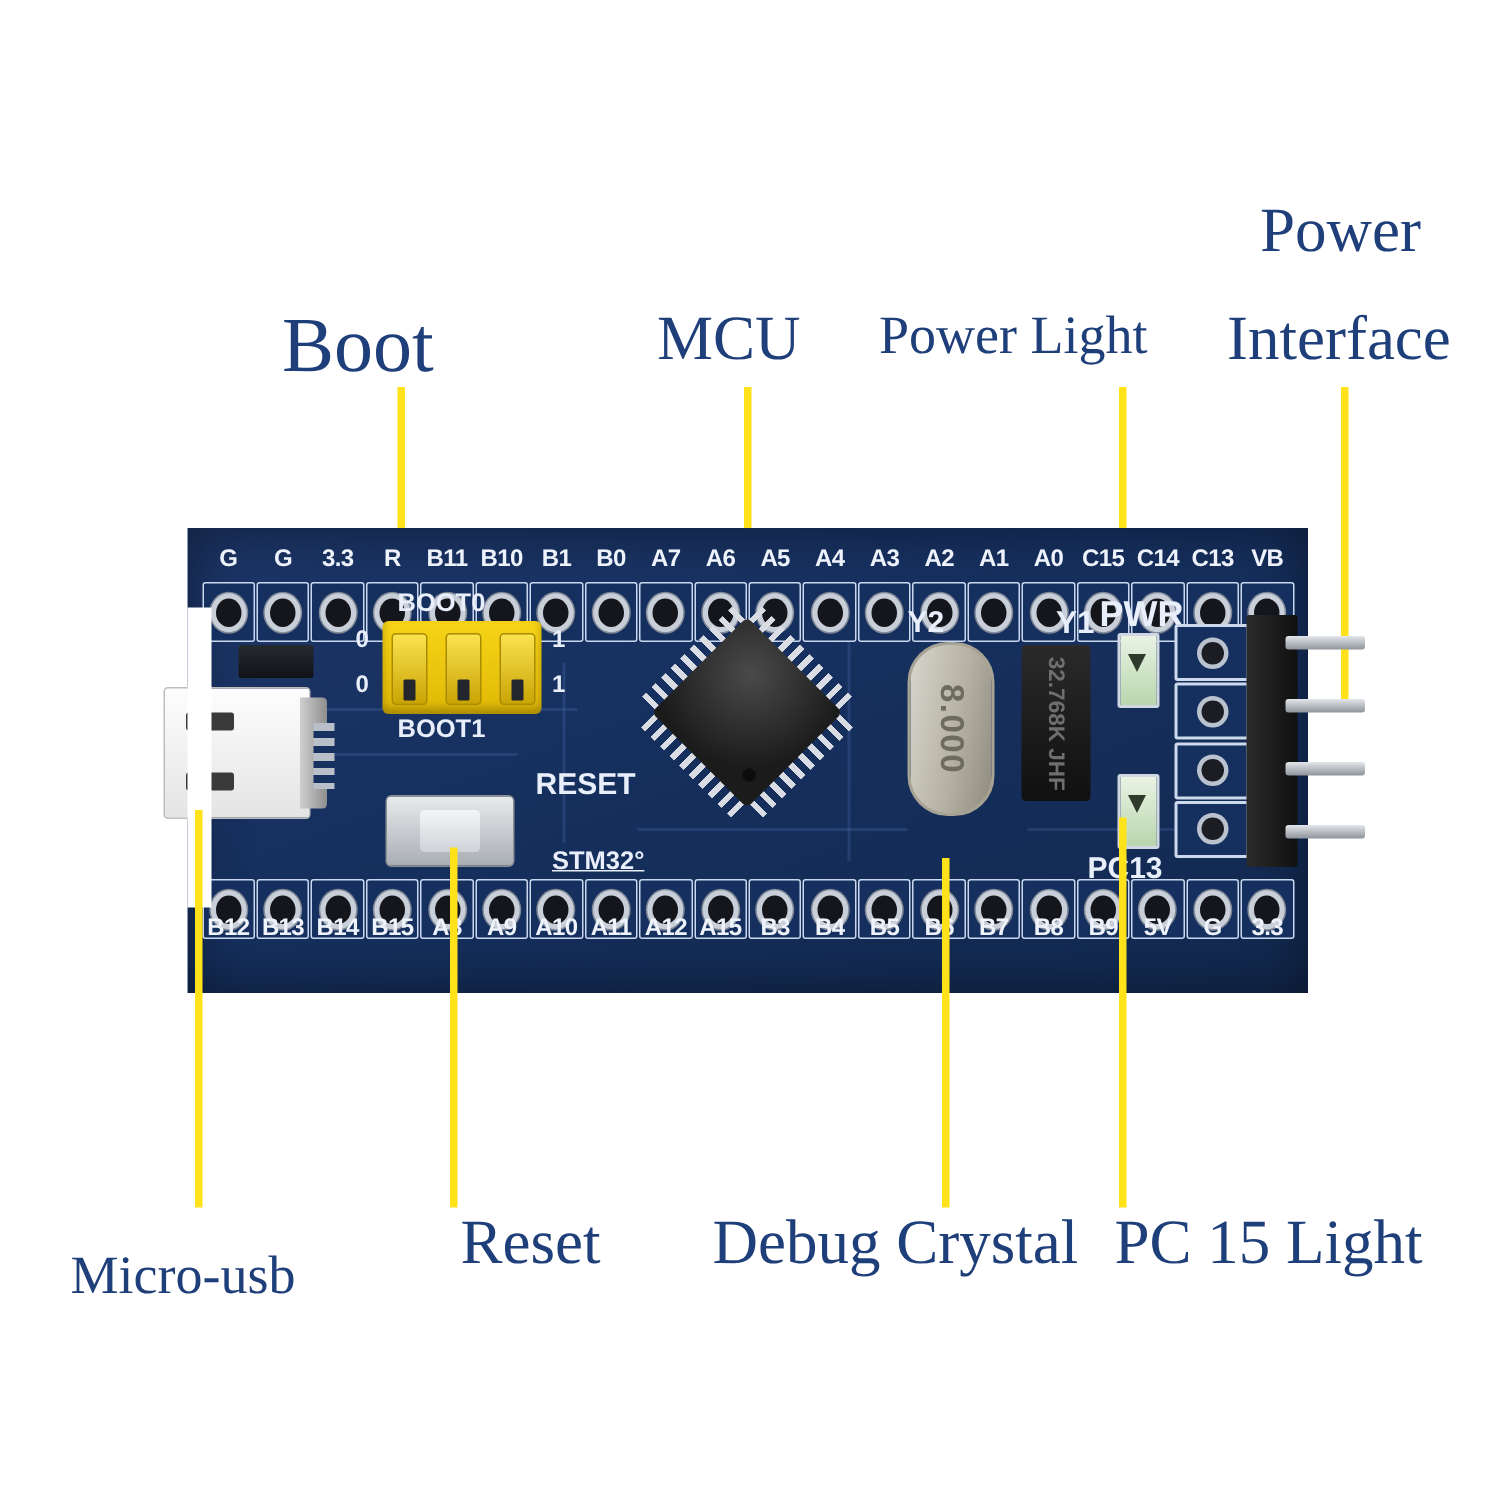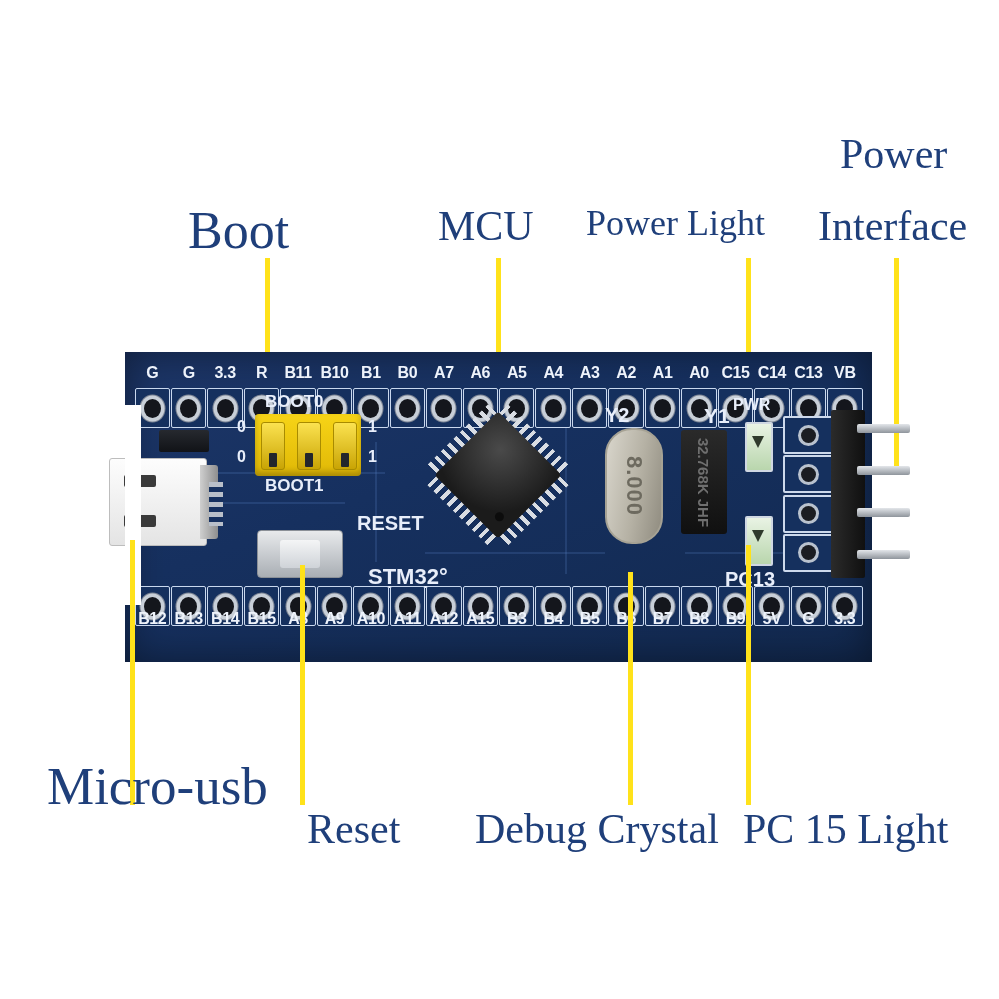--- a/index.html
+++ b/index.html
@@ -246,21 +246,21 @@
     </div>
     <div class="jmp" style="left:78px;">
       <div class="pinslot" style="left:7px;"></div>
     </div>
   </div>
 
   <div id="reset">
     <div class="btn"></div>
   </div>
   <div class="silk" style="left:232px;top:160px;font-size:20px;">RESET</div>
-  <div class="silk" style="left:243px;top:212px;font-size:22px;text-decoration:underline;">STM32°</div>
+  <div class="silk" style="left:243px;top:212px;font-size:17px;text-decoration:underline;">STM32°</div>
 
   <div id="mcu">
     <div class="legs t"></div>
     <div class="legs b"></div>
     <div class="legs l"></div>
     <div class="legs r"></div>
     <div class="body">
       <div class="dot"></div>
     </div>
   </div>
@@ -268,21 +268,21 @@
   <div class="silk" style="left:480px;top:52px;font-size:20px;">Y2</div>
   <div id="xtal">
     <div class="t">8.000</div>
   </div>
 
   <div class="silk" style="left:558px;top:52px;font-size:21px;margin-left:21px;">Y1</div>
   <div id="y1">
     <div class="t">32.768K  JHF</div>
   </div>
 
-  <div class="silk" style="left:608px;top:44px;font-size:16px;">PWR</div>
+  <div class="silk" style="left:608px;top:44px;font-size:24px;">PWR</div>
   <div class="led" id="led-pwr"></div>
 
   <div class="silk" style="left:600px;top:216px;font-size:20px;">PC13</div>
   <div class="led" id="led-pc13"></div>
 
   <div id="dbgpads">
     <div class="p">
         <i></i>
       </div>
     <div class="p">
@@ -388,16 +388,16 @@
   </div>
 </div>
 
 <div id="notch"></div>
 
 <div class="leader" style="left:130px;top:540px;height:265px;"></div>
 <div class="leader" style="left:300px;top:565px;height:240px;"></div>
 <div class="leader" style="left:628px;top:572px;height:233px;"></div>
 <div class="leader" style="left:746px;top:545px;height:260px;"></div>
 
-<div class="ann" style="left:47px;top:760px;font-size:53px;">Micro-usb</div>
+<div class="ann" style="left:47px;top:832px;font-size:36px;">Micro-usb</div>
 <div class="ann" style="left:307px;top:808px;font-size:42px;">Reset</div>
 <div class="ann" style="left:475px;top:808px;font-size:42px;">Debug Crystal</div>
 <div class="ann" style="left:743px;top:808px;font-size:42px;">PC 15 Light</div>
 
 </body></html>

